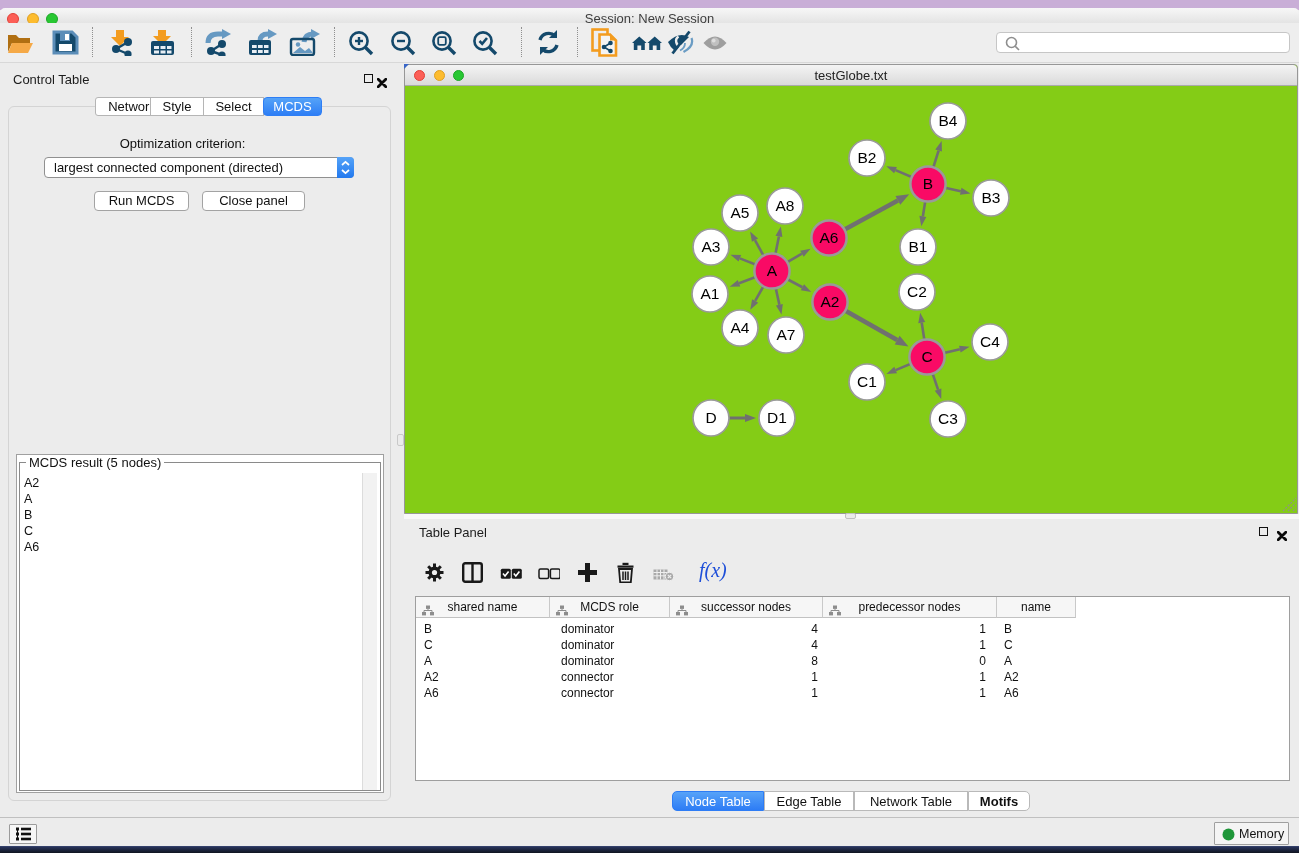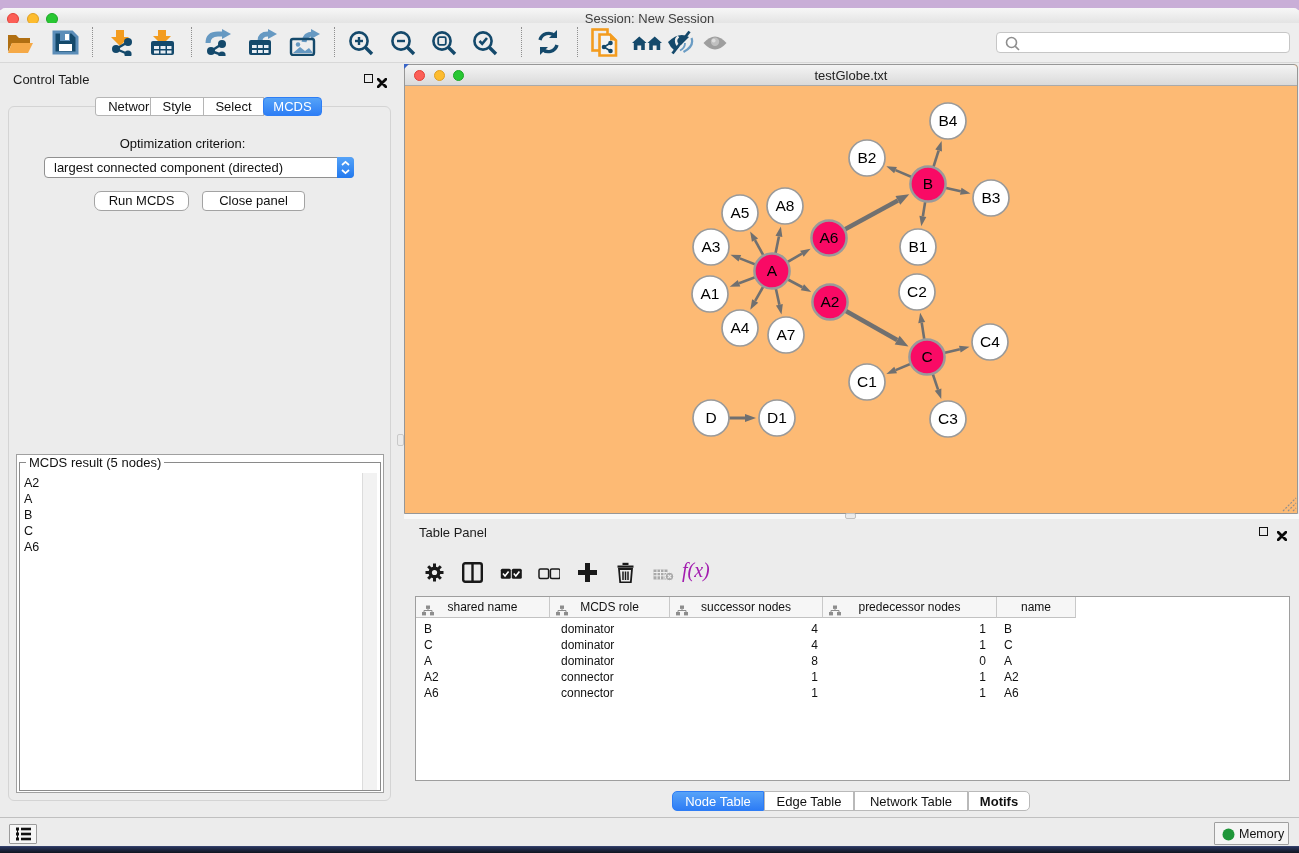--- a/index.html
+++ b/index.html
@@ -41,21 +41,21 @@
   border:1px solid #a0a0a0; }
 #fieldset { position:absolute; left:2px; top:7px; width:362px; height:329px;
   border:1px solid #8a8a8a; }
 #legend { position:absolute; left:6px; top:-8px; background:#fff; padding:0 3px;
   font-size:13px; color:#111; }
 #scrolltrack { position:absolute; right:3px; top:10px; width:15px; height:317px;
   background:#f2f2f2; border-left:1px solid #dcdcdc; }
 #mcdslist { position:absolute; left:4px; top:12px; font-size:12.5px; color:#111; line-height:16px; }
 
 
-#netwin { left:404px; top:64px; width:894px; height:450px; background:#fdba74;
+#netwin { left:404px; top:64px; width:894px; height:450px; background:#84cc16;
   border:1px solid #979797; border-radius:4px 4px 0 0; }
 #nettitle { position:absolute; left:0; top:0; width:100%; height:21px;
   background:linear-gradient(#f4f4f4,#dadada); border-bottom:1px solid #aaaaaa;
   border-radius:4px 4px 0 0; }
 #nettitle .t { position:absolute; width:100%; text-align:center; top:3px; font-size:13px;
   font-weight:normal; color:#222; }
 .nlight { position:absolute; width:11px; height:11px; border-radius:50%; top:5px; }
 
 
 #tp-title { left:419px; top:525px; font-size:13px; color:#1c1c1c; }
@@ -234,21 +234,21 @@
 <div id="cp-panel" class="abs"></div>
 <div id="opt-label" class="abs">Optimization criterion:</div>
 <div id="dropdown" class="abs">largest connected component (directed)
   <div class="cap">
     <svg width="17" height="21" viewBox="0 0 17 21">
       <path d="M5 8 L8.5 4.8 L12 8" fill="none" stroke="#fff" stroke-width="1.7"></path>
       <path d="M5 13 L8.5 16.2 L12 13" fill="none" stroke="#fff" stroke-width="1.7"></path>
     </svg>
   </div>
 </div>
-<div class="cbtn abs" style="left:94px; width:95px;border-radius:7px;">Run MCDS</div>
+<div class="cbtn abs" style="left:94px; width:95px;">Run MCDS</div>
 <div class="cbtn abs" style="left:202px; width:103px;">Close panel</div>
 <div id="resultbox" class="abs">
   <div id="fieldset">
     <div id="legend">MCDS result (5 nodes)</div>
     <div id="scrolltrack"></div>
     <div id="mcdslist">A2<br>A<br>B<br>C<br>A6</div>
   </div>
 </div>
 
 <div id="netwin" class="abs">
@@ -403,21 +403,21 @@
         <g stroke="#efefef" stroke-width="1">
           <line x1="0.5" y1="3.5" x2="14.5" y2="3.5"></line>
           <line x1="0.5" y1="6.8" x2="14.5" y2="6.8"></line>
           <line x1="4" y1="0.5" x2="4" y2="10.5"></line>
           <line x1="7.5" y1="0.5" x2="7.5" y2="10.5"></line>
           <line x1="11" y1="0.5" x2="11" y2="10.5"></line>
         </g>
         <circle cx="16.5" cy="7.5" r="4.2" fill="#a9a9a9" stroke="#efefef" stroke-width="1"></circle>
         <path d="M14.8 5.8 l3.4 3.4 M18.2 5.8 l-3.4 3.4" stroke="#efefef" stroke-width="1.2"></path>
       </svg></div>
-    <div class="abs" style="left:267px;top:4px;font-family:'Liberation Serif',serif;font-style:italic;font-size:20px;color:#a21caf;">f(x)</div>
+    <div class="abs" style="left:284px;top:4px;font-family:'Liberation Serif',serif;font-style:italic;font-size:20px;color:#1d4ed8;">f(x)</div>
   </div>
 <div id="tblarea" class="abs">
     <div class="th" style="left:0px;width:134px;"><span style="position:absolute;left:6px;top:4px;"><svg width="12" height="11" viewBox="0 0 12 11" style="vertical-align:-1px">
           <g fill="#8d8d8d">
             <rect x="4" y="0.5" width="4" height="3.4"></rect>
             <rect x="0" y="7" width="4" height="3.4"></rect>
             <rect x="8" y="7" width="4" height="3.4"></rect>
           </g>
           <path d="M6 4 v1.5 M2 7 v-1.5 h8 v1.5" fill="none" stroke="#8d8d8d" stroke-width="1"></path>
         </svg></span>shared name</div>

